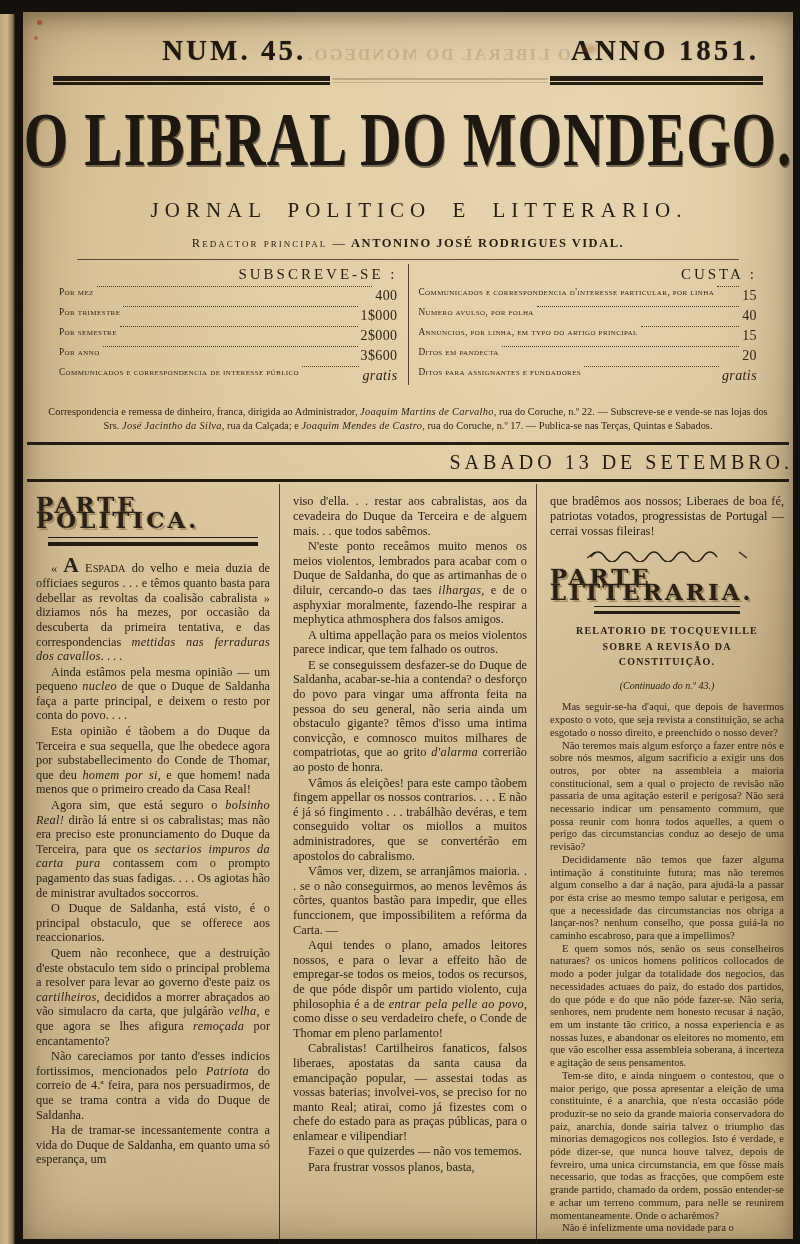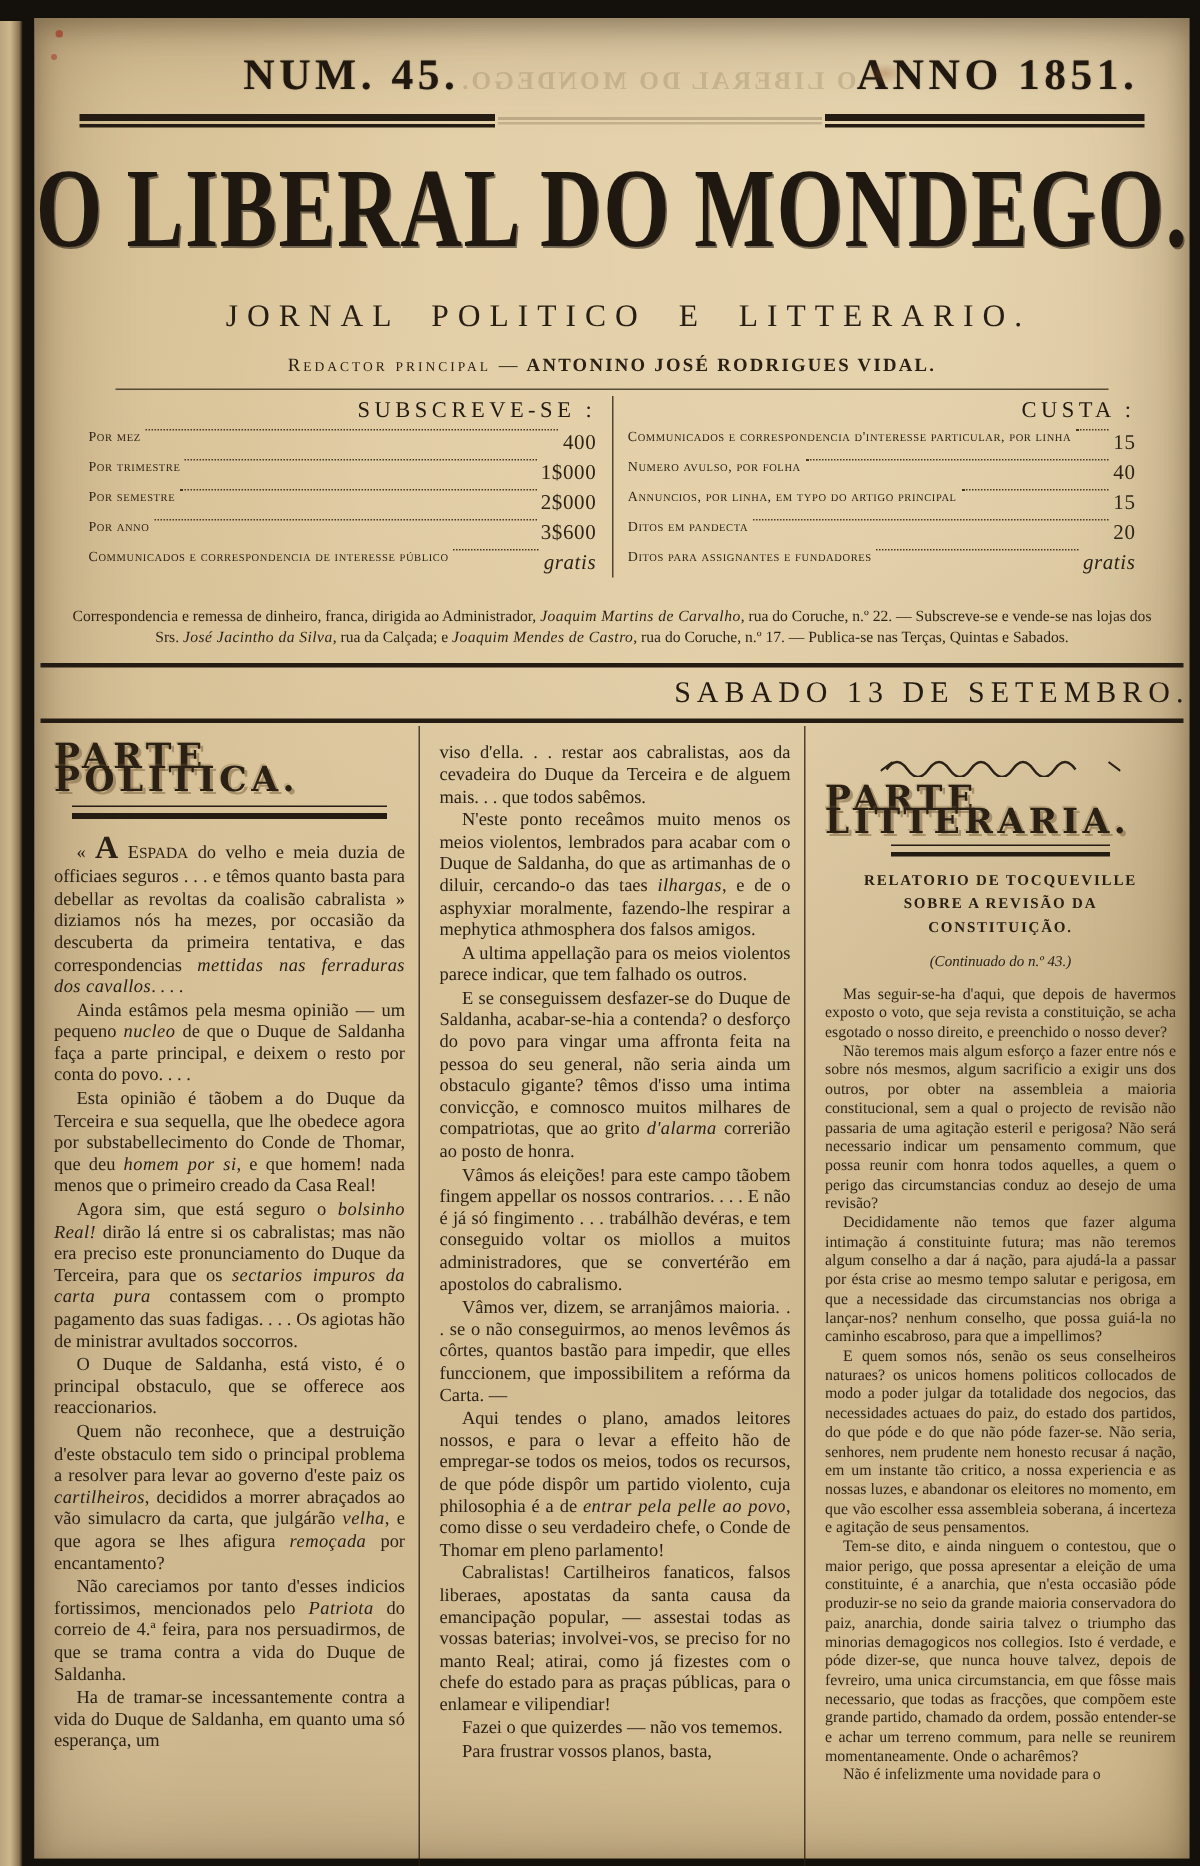--- a/index.html
+++ b/index.html
@@ -245,20 +245,23 @@
           <p class="para">Vâmos ás eleições! para este campo tãobem fingem appellar os nossos contrarios. . . . E não é já só fingimento . . . trabálhão devéras, e tem conseguido voltar os miollos a muitos administradores, que se convertérão em apostolos do cabralismo.</p>
           <p class="para">Vâmos ver, dizem, se arranjâmos maioria. . . se o não conseguirmos, ao menos levêmos ás côrtes, quantos bastão para impedir, que elles funccionem, que impossibilitem a refórma da Carta. —</p>
           <p class="para">Aqui tendes o plano, amados leitores nossos, e para o levar a effeito hão de empregar-se todos os meios, todos os recursos, de que póde dispôr um partido violento, cuja philosophia é a de <i>entrar pela pelle ao povo</i>, como disse o seu verdadeiro chefe, o Conde de Thomar em pleno parlamento!</p>
           <p class="para">Cabralistas! Cartilheiros fanaticos, falsos liberaes, apostatas da santa causa da emancipação popular, — assestai todas as vossas baterias; involvei-vos, se preciso for no manto Real; atirai, como já fizestes com o chefe do estado para as praças públicas, para o enlamear e vilipendiar!</p>
           <p class="para">Fazei o que quizerdes — não vos tememos.</p>
           <p class="para">Para frustrar vossos planos, basta,</p>
         </div>
     </div>
 
     <div class="col c3 col-body">
+      <div>
+          <p class="para noindent">que bradêmos aos nossos; Liberaes de boa fé, patriotas votados, progressistas de Portugal — cerrai vossas fileiras!</p>
+        </div>
       <div class="flourish">
         <svg width="160" height="14" viewBox="0 0 160 14">
           <path d="M4 9 q7 -10 14 0 q7 10 14 0 q7 -10 14 0 q7 10 14 0 q7 -10 14 0 q7 10 14 0 q7 -10 14 0 q7 10 14 0 q7 -10 14 0" stroke="#2b2117" stroke-width="1.6" fill="none"></path>
           <path d="M0 10 L8 4 M152 4 L160 10" stroke="#2b2117" stroke-width="1.4" fill="none"></path>
         </svg>
       </div>
       <div class="section-display">PARTE LITTERARIA.</div>
       <div class="head-rule short"></div>
       <div class="article-head">RELATORIO DE TOCQUEVILLE SOBRE A REVISÃO DA CONSTITUIÇÃO.</div>
       <div class="continuation">(Continuado do n.º 43.)</div>

